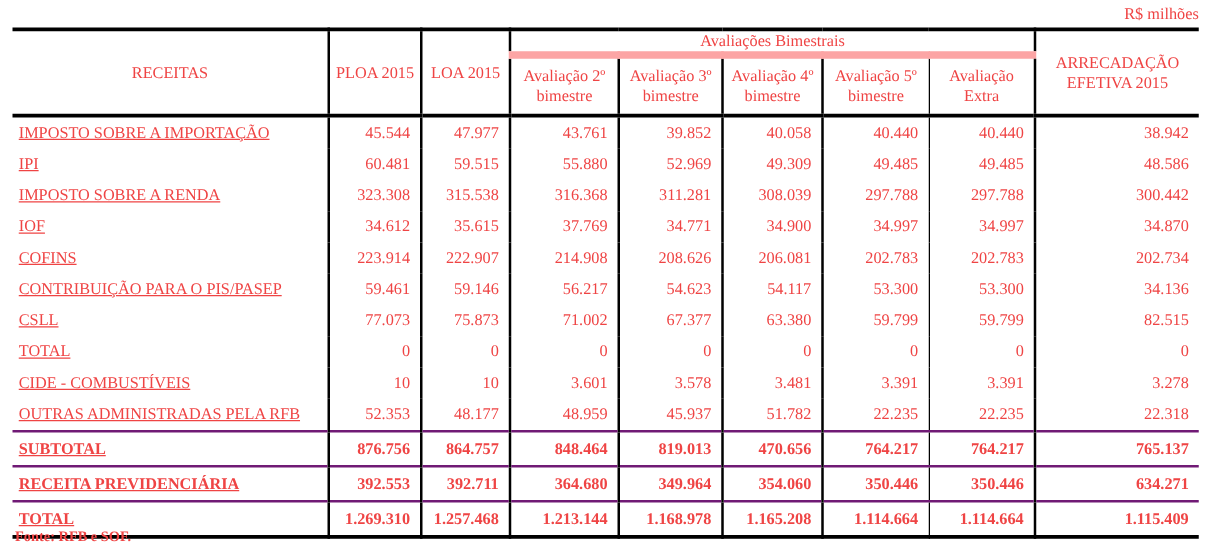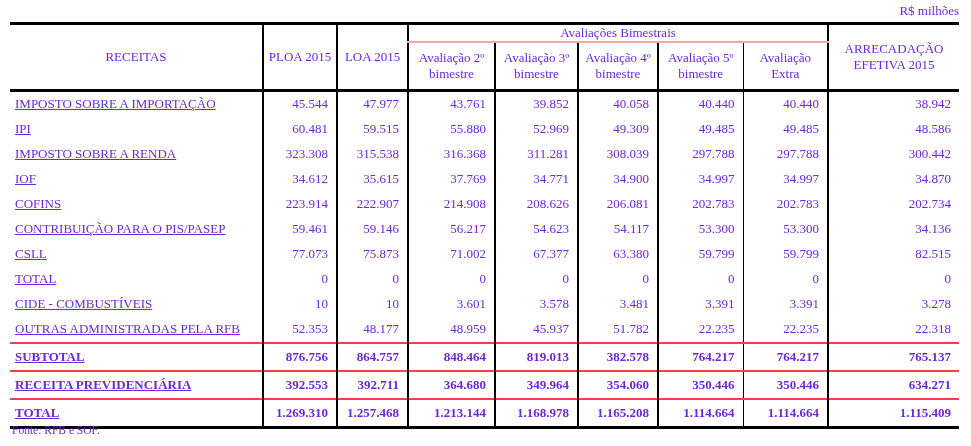--- a/index.html
+++ b/index.html
@@ -1,21 +1,21 @@
 <!DOCTYPE html>
 <html><head>
 <meta charset="utf-8">
 <style>
   html, body { margin: 0; padding: 0; background: #ffffff; }
   .page {
     position: relative;
     width: 971px;
     height: 446px;
     background: #ffffff;
-    color: #6d28d9;
+    color: #ef4444;
     font-family: "Liberation Serif", serif;
     overflow: hidden;
   }
   .currency-note {
     position: absolute;
     top: 3px;
     right: 12px;
     font-size: 13px;
   }
   table.revenue {
@@ -34,38 +34,38 @@
     overflow: hidden;
     white-space: nowrap;
   }
   
   .b2 { border-left: 2px solid #000; }
   .b1 { border-left: 1px solid #000; }
   
   thead th { text-align: center; vertical-align: middle; font-size: 13px; }
   .h1 { height: 15px; }
   .h2 { height: 48px; }
-  .group-cell { border-bottom: 2px solid #fca5a5; font-size: 13px; margin-top: 44px; }
+  .group-cell { border-bottom: 6px solid #fca5a5; font-size: 13px; margin-top: 44px; }
   .hb { border-bottom: 3px solid #000; }
   .two-line span { display: block; line-height: 1.25; }
   
   tbody td { height: 25px; font-size: 13px; vertical-align: middle; }
   .lbl { text-align: left; padding-left: 5px; text-decoration: underline; }
   .num { text-align: right; padding-right: 8px; }
   .total-row td {
     font-weight: bold;
-    border-top: 2px solid #ef4444;
+    border-top: 2px solid #701a75;
     height: 26px;
   }
   .source-note {
     position: absolute;
     left: 12px;
     top: 424px;
     font-size: 11.5px;
-    font-weight: normal;
+    font-weight: bold;
   }
 </style>
 </head>
 <body>
 
 <div class="page">
 
   <div class="currency-note">R$ milhões</div>
 
   <table class="revenue">
@@ -224,21 +224,21 @@
         <td class="num b2">22.235</td>
         <td class="num b1">22.235</td>
         <td class="num b2">22.318</td>
       </tr>
       <tr class="total-row">
         <td class="lbl">SUBTOTAL</td>
         <td class="num b2">876.756</td>
         <td class="num b2">864.757</td>
         <td class="num b2">848.464</td>
         <td class="num b2">819.013</td>
-        <td class="num b2">382.578</td>
+        <td class="num b2">470.656</td>
         <td class="num b2">764.217</td>
         <td class="num b1">764.217</td>
         <td class="num b2">765.137</td>
       </tr>
       <tr class="total-row">
         <td class="lbl">RECEITA PREVIDENCIÁRIA</td>
         <td class="num b2">392.553</td>
         <td class="num b2">392.711</td>
         <td class="num b2">364.680</td>
         <td class="num b2">349.964</td>

